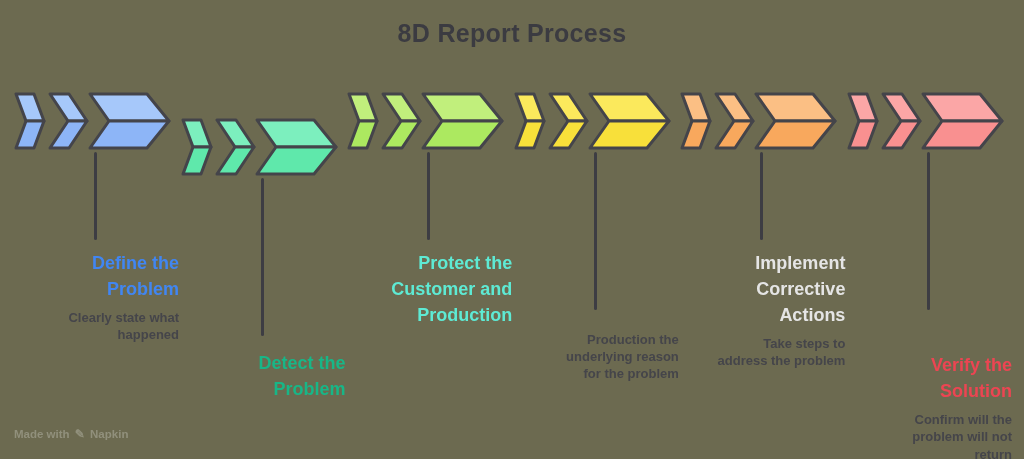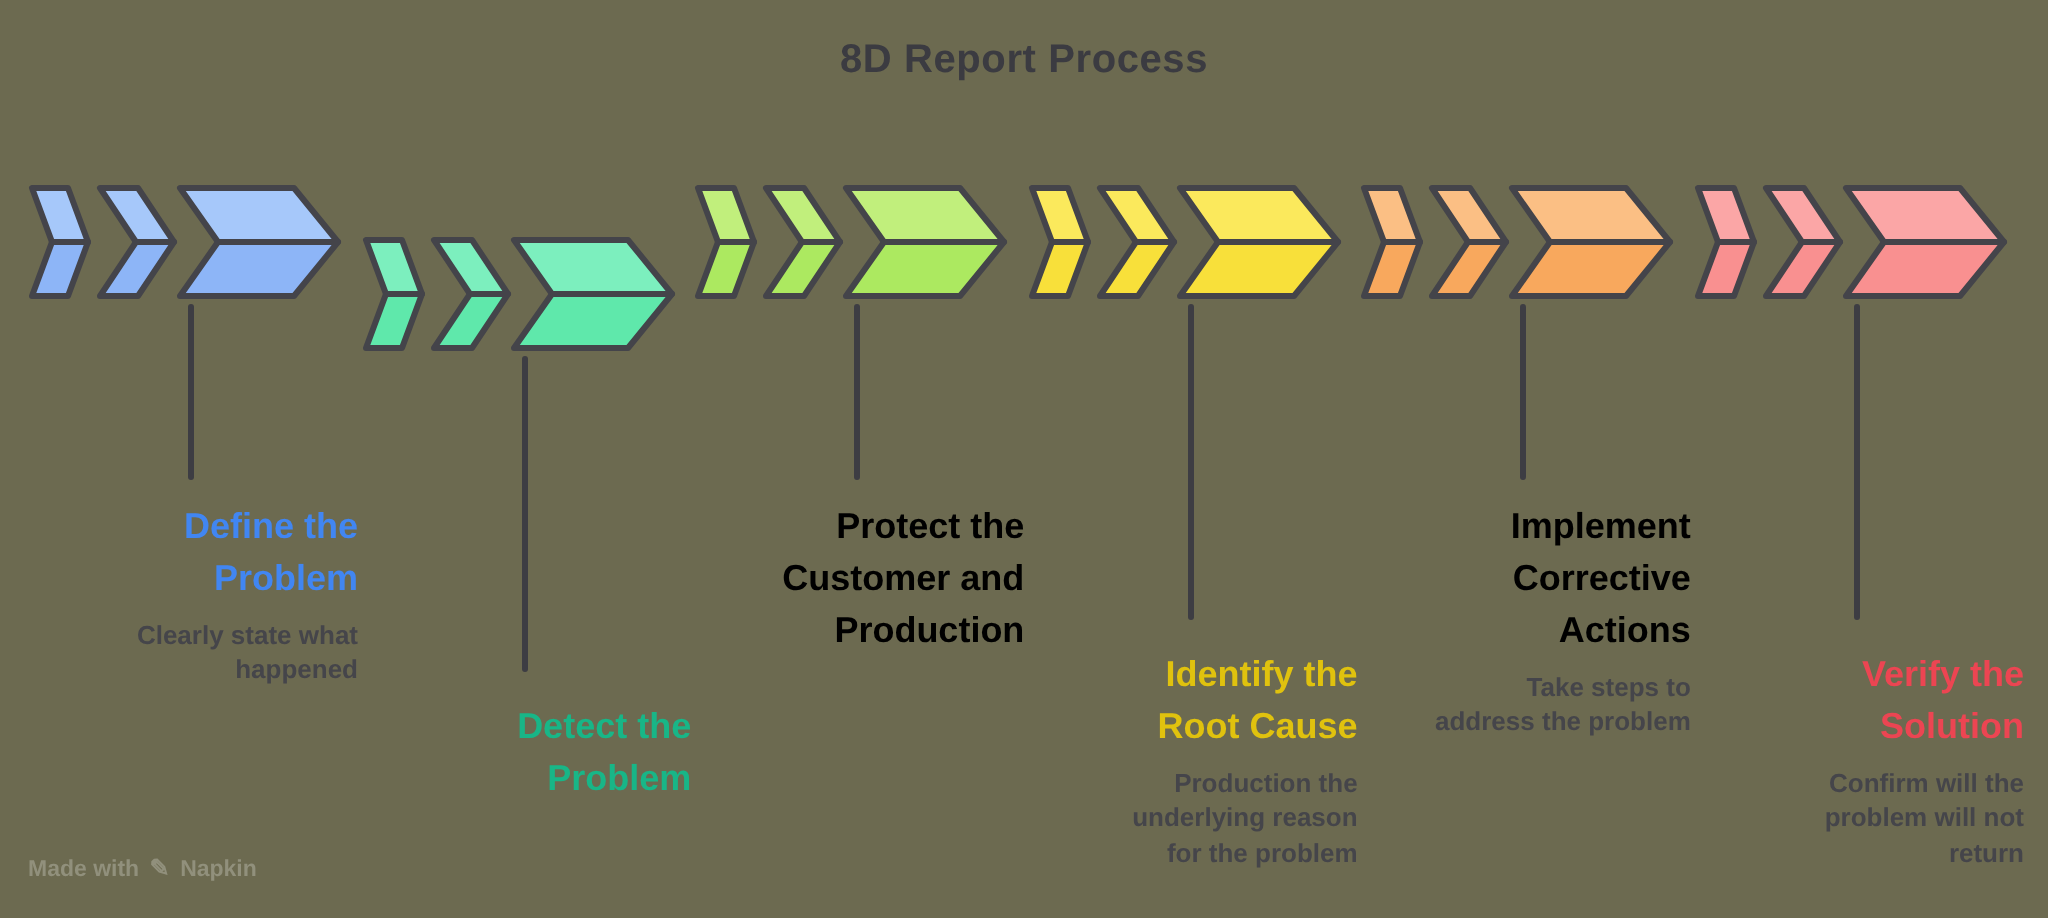--- a/index.html
+++ b/index.html
@@ -7,21 +7,21 @@
     width: 1024px; height: 459px;
     background: #6c6a50;
     font-family: "Liberation Sans", sans-serif;
     overflow: hidden; position: relative;
   }
   .canvas { position: absolute; inset: 0; width: 1024px; height: 459px; }
 
   .main-title {
     position: absolute; top: 19px; left: 0; width: 1024px;
     text-align: center;
-    font-size: 20px; font-weight: 700; letter-spacing: 0.3px;
+    font-size: 25px; font-weight: 700; letter-spacing: 0.3px;
     color: #3b3b41;
   }
 
   .step-col { position: absolute; top: 0; width: 166px; height: 459px; }
 
   .arrow-svg { position: absolute; top: 94px; left: 3px; width: 154px; height: 54px; overflow: visible; }
   .arrow-svg polygon { stroke: #44444a; stroke-width: 3; stroke-linejoin: round; }
 
   .connector {
     position: absolute; left: 81px; top: 152px; width: 3px;
@@ -105,63 +105,61 @@
       <polygon points="10,27 28,27 18,54 0,54" fill="#ace960"></polygon>
 
       <polygon points="34,0 53,0 71,27 52,27" fill="#c1ef7c"></polygon>
       <polygon points="52,27 71,27 53,54 34,54" fill="#ace960"></polygon>
 
       <polygon points="74,0 131,0 153,27 93,27" fill="#c1ef7c"></polygon>
       <polygon points="93,27 153,27 131,54 74,54" fill="#ace960"></polygon>
     </svg>
     <div class="connector"></div>
     <div class="step-text">
-      <div class="step-title" style="color: #000000;">Protect the
+      <div class="step-title" style="color: #5eead4;">Protect the
 Customer and
 Production</div>
     </div>
   </div>
 
   <div class="step-col low" style="left: 512.8px;">
     <svg class="arrow-svg" viewBox="0 0 154 54" aria-hidden="true">
 
       <polygon points="0,0 18,0 28,27 10,27" fill="#fbe95c"></polygon>
       <polygon points="10,27 28,27 18,54 0,54" fill="#f8e03a"></polygon>
 
       <polygon points="34,0 53,0 71,27 52,27" fill="#fbe95c"></polygon>
       <polygon points="52,27 71,27 53,54 34,54" fill="#f8e03a"></polygon>
 
       <polygon points="74,0 131,0 153,27 93,27" fill="#fbe95c"></polygon>
       <polygon points="93,27 153,27 131,54 74,54" fill="#f8e03a"></polygon>
     </svg>
     <div class="connector"></div>
     <div class="step-text">
-      <div class="step-title" style="color: rgb(224, 194, 14);">Identify the
-Root Cause</div>
       <div class="step-desc">Production the
 underlying reason
 for the problem</div>
     </div>
   </div>
 
   <div class="step-col high" style="left: 679.4px;">
     <svg class="arrow-svg" viewBox="0 0 154 54" aria-hidden="true">
 
       <polygon points="0,0 18,0 28,27 10,27" fill="#fbbf84"></polygon>
       <polygon points="10,27 28,27 18,54 0,54" fill="#f8a85d"></polygon>
 
       <polygon points="34,0 53,0 71,27 52,27" fill="#fbbf84"></polygon>
       <polygon points="52,27 71,27 53,54 34,54" fill="#f8a85d"></polygon>
 
       <polygon points="74,0 131,0 153,27 93,27" fill="#fbbf84"></polygon>
       <polygon points="93,27 153,27 131,54 74,54" fill="#f8a85d"></polygon>
     </svg>
     <div class="connector"></div>
     <div class="step-text">
-      <div class="step-title" style="color: #000000;">Implement
+      <div class="step-title" style="color: #e5e5e5;">Implement
 Corrective
 Actions</div>
       <div class="step-desc">Take steps to
 address the problem</div>
     </div>
   </div>
 
   <div class="step-col low" style="left: 846px;">
     <svg class="arrow-svg" viewBox="0 0 154 54" aria-hidden="true">
 
@@ -169,21 +167,21 @@
       <polygon points="10,27 28,27 18,54 0,54" fill="#f99090"></polygon>
 
       <polygon points="34,0 53,0 71,27 52,27" fill="#fba6a6"></polygon>
       <polygon points="52,27 71,27 53,54 34,54" fill="#f99090"></polygon>
 
       <polygon points="74,0 131,0 153,27 93,27" fill="#fba6a6"></polygon>
       <polygon points="93,27 153,27 131,54 74,54" fill="#f99090"></polygon>
     </svg>
     <div class="connector"></div>
     <div class="step-text">
-      <div class="step-title" style="color: rgb(236, 69, 82);">Verify the
+      <div class="step-title" style="color: rgb(236, 69, 82); margin-top: 28px;">Verify the
 Solution</div>
       <div class="step-desc">Confirm will the
 problem will not
 return</div>
     </div>
   </div>
 </div>
 
   <div class="watermark">
     <span>Made with</span>

